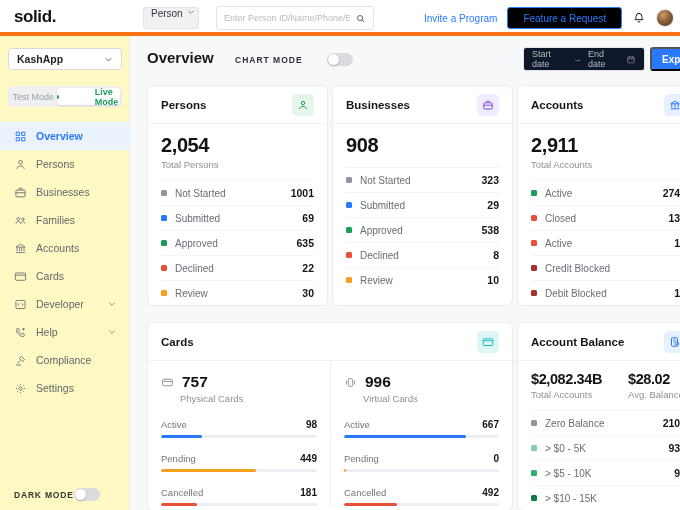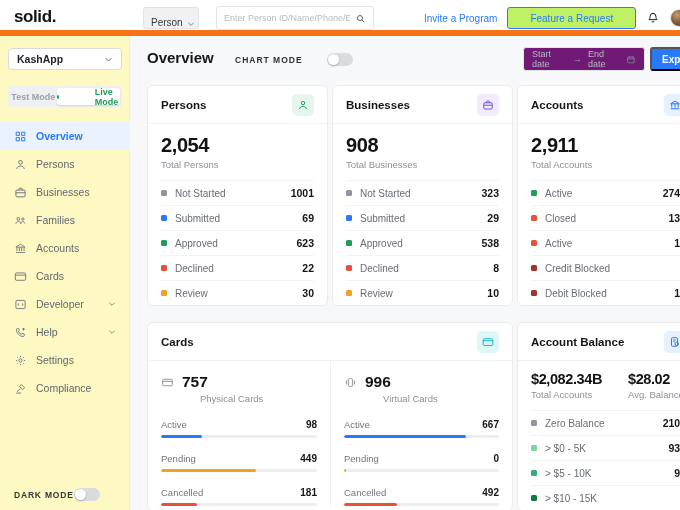--- a/index.html
+++ b/index.html
@@ -1,61 +1,61 @@
 <!DOCTYPE html>
 <html><head>
 <meta charset="utf-8">
 <style>
   * { margin:0; padding:0; box-sizing:border-box; }
   html,body { width:680px; height:510px; overflow:hidden; }
   body { font-family:"Liberation Sans","DejaVu Sans",sans-serif; background:#fff; position:relative; color:#17191c; }
   svg { display:block; }
 
   
-  .topbar { position:absolute; left:0; top:0; width:680px; height:36px; background:#fff; border-bottom:6px solid #f97316; z-index:5; }
+  .topbar { position:absolute; left:0; top:0; width:680px; height:36px; background:#fff; border-bottom:4px solid #f97316; z-index:5; }
   .logo { position:absolute; left:14px; top:7px; font-size:17px; font-weight:bold; letter-spacing:-0.4px; color:#101214; }
-  .entity-select { position:absolute; left:143px; top:7px; height:22px; width:56px; background:#f0f1f3; border:1px solid #e2e3e6; border-radius:3px; display:flex; align-items:flex-end; padding:0 7px; font-size:10px; color:#33373c; gap:4px; cursor:pointer; }
+  .entity-select { position:absolute; left:143px; top:7px; height:22px; width:56px; background:#f0f1f3; border:1px solid #e2e3e6; border-radius:3px; display:flex; align-items:flex-start; padding:0 7px; font-size:10px; color:#33373c; gap:4px; cursor:pointer; }
   .entity-select .chev { margin-left:auto; color:#6b7077; }
   .searchbox { position:absolute; left:216px; top:6px; height:24px; width:158px; background:#fff; border:1px solid #e2e3e6; border-radius:3px; display:flex; align-items:center; padding:0 7px; gap:5px; }
   .searchbox .ph { font-size:9px; color:#b6bbc3; flex:1; white-space:nowrap; overflow:hidden; }
   .searchbox svg { color:#555a61; }
   .top-right { position:absolute; left:424px; top:0; height:36px; display:flex; align-items:center; gap:10px; white-space:nowrap; }
   .invite-link { font-size:10px; color:#2979ff; cursor:pointer; }
-  .feature-btn { height:22px; border:1px solid #2979ff; border-radius:3px; color:#2979ff; font-size:10px; display:flex; align-items:center; padding:0 22px; background:#bef264; cursor:pointer; }
+  .feature-btn { height:22px; border:1px solid #2979ff; border-radius:3px; color:#2979ff; font-size:10px; display:flex; align-items:center; padding:0 15px; background:#000000; cursor:pointer; }
   .bell { color:#17191c; cursor:pointer; }
   .avatar { width:18px; height:18px; border-radius:50%; background:radial-gradient(circle at 38% 32%, #caa06c 0%, #8a5f3a 45%, #4e3825 100%); border:1px solid #e2e3e6; cursor:pointer; }
   .user-name { font-size:10px; color:#2b2f34; }
 
   
   .sidebar { position:absolute; left:0; top:36px; width:130px; height:474px; background:#fef9c3; border-right:1px solid #ececee; z-index:4; }
   .program-select { position:absolute; left:8px; top:12px; width:114px; height:22px; border:1px solid #d8dadd; border-radius:4px; background:#fff; display:flex; align-items:center; padding:0 8px; font-size:10.5px; font-weight:bold; color:#202428; cursor:pointer; }
   .program-select .chev { margin-left:auto; color:#454a50; }
   .mode-switch { position:absolute; left:8px; top:50px; width:114px; height:21px; background:#eef0f2; border-radius:4px; padding:2px; display:flex; }
-  .mode-cell { flex:1; display:flex; align-items:center; justify-content:center; font-size:9px; border-radius:3px; gap:4px; cursor:pointer;font-weight:bold; }
+  .mode-cell { flex:1; display:flex; align-items:center; justify-content:center; font-size:9px; border-radius:3px; gap:4px; cursor:pointer; }
   .mode-test { color:#9aa0a8; }
   .mode-live { background:#fff; color:#1d9d55; font-weight:bold; box-shadow:0 1px 2px rgba(0,0,0,0.12);gap:36px; }
   .mode-dot { width:4px; height:4px; border-radius:50%; background:#21a453; }
   .nav { position:absolute; left:0; top:86px; width:130px; }
   .nav-item { height:28px; display:flex; align-items:center; padding:0 14px; gap:9px; font-size:10.5px; color:#61676f; cursor:pointer; }
   .nav-item svg { color:#6e747c; flex:none; }
   .nav-item.active { background:#e9f2fd; color:#2979ff; font-weight:bold; }
   .nav-item.active svg { color:#2979ff; }
   .nav-item .chev { margin-left:auto; color:#9aa0a8; }
   .darkmode { position:absolute; left:14px; top:452px; display:flex; align-items:center; gap:0; }
   .darkmode-label { font-size:8.5px; font-weight:bold; letter-spacing:0.8px; color:#33373c; }
   .toggle { width:26px; height:13px; background:#d9dbdf; border-radius:7px; position:relative; cursor:pointer; flex:none; }
   .toggle .knob { position:absolute; left:1px; top:1px; width:11px; height:11px; border-radius:50%; background:#fff; box-shadow:0 1px 2px rgba(0,0,0,0.25); }
 
   
   .main { position:absolute; left:130px; top:36px; width:575px; height:474px; background:#f7f8f9; }
   .main-header { position:relative; height:49px; }
   .page-title { position:absolute; left:17px; top:13px; font-size:15px; font-weight:bold; color:#14171a; }
   .chartmode { position:absolute; left:105px; top:17px; display:flex; align-items:center; gap:24px; }
   .chartmode-label { font-size:8.5px; font-weight:bold; letter-spacing:1px; color:#2c3036; }
-  .daterange { position:absolute; left:393px; top:11px; height:24px; width:122px; background:#701a75; border:1px solid #e2e4e7; border-radius:3px; display:flex; align-items:center; padding:0 8px; gap:6px; font-size:9px; color:#b4bac2; cursor:pointer; }
+  .daterange { position:absolute; left:393px; top:11px; height:24px; width:122px; background:#0f172a; border:1px solid #e2e4e7; border-radius:3px; display:flex; align-items:center; padding:0 8px; gap:6px; font-size:9px; color:#b4bac2; cursor:pointer; }
   .daterange .arrow { color:#9aa0a8; }
   .daterange svg { margin-left:auto; color:#8d939b; }
   .export-btn { position:absolute; left:520px; top:11px; height:24px; background:#2979ff; border-radius:3px; color:#fff; font-size:10px; font-weight:bold; display:flex; align-items:center; padding:0 10px; gap:6px; cursor:pointer; }
 
   .grid { position:absolute; left:17px; top:49px; display:grid; grid-template-columns:181px 181px 183px; grid-template-rows:221px auto; gap:16px 4px; }
   .card { background:#fff; border:1px solid #ececef; border-radius:6px; overflow:hidden; }
   .card-head { height:38px; display:flex; align-items:center; padding:0 13px; border-bottom:1px solid #f0f1f3; }
   .card-title { font-size:11.5px; font-weight:bold; color:#14171a; }
   .badge { margin-left:auto; width:22px; height:22px; border-radius:5px; display:flex; align-items:center; justify-content:center; }
   .badge.green { background:#e7f6ec; color:#21a453; }
@@ -71,21 +71,21 @@
   .stat-label { font-size:10px; color:#676d75; margin-left:8px; white-space:nowrap; }
   .stat-value { margin-left:auto; font-size:10.5px; font-weight:bold; color:#14161a; white-space:nowrap; }
 
   .span2 { grid-column:1 / span 2; }
   .cards-body { display:flex; }
   .cards-col { width:50%; padding:12px 13px 0 13px; }
   .cards-col + .cards-col { border-left:1px solid #eef0f2; }
   .mini-head { display:flex; align-items:center; gap:8px; }
   .mini-head svg { color:#8d939b; }
   .mini-num { font-size:15.5px; font-weight:bold; color:#101214; }
-  .mini-sub { font-size:9.5px; color:#8b9199; margin:2px 0 0 39px; }
+  .mini-sub { font-size:9.5px; color:#8b9199; margin:2px 0 0 19px; }
   .bar-row { margin-top:15px; }
   .bar-line { display:flex; align-items:center; }
   .bar-label { font-size:9.5px; color:#70767e; }
   .bar-value { margin-left:auto; font-size:10px; font-weight:bold; color:#14161a; }
   .bar-track { margin-top:5px; height:3px; border-radius:2px; background:#edeef1; overflow:hidden; }
   .bar-fill { display:block; height:3px; border-radius:2px; }
 
   .totals { display:flex; gap:26px; }
   .totals .big-num { font-size:14.5px; }
 </style>
@@ -206,30 +206,30 @@
         </svg>
       <span>Help</span>
       <span class="chev">
           <svg width="8" height="8" viewBox="0 0 24 24">
             <path d="M5 9l7 7 7-7" stroke="currentColor" stroke-width="2.4" fill="none" stroke-linecap="round" stroke-linejoin="round"></path>
           </svg>
         </span>
     </div>
     <div class="nav-item">
       <svg width="13" height="13" viewBox="0 0 24 24" fill="none" stroke="currentColor" stroke-width="1.7">
+          <path d="M13.5 4.5l-3.5 3.5 6 6 3.5-3.5zM11.8 11.8L5.5 18M4 20.5h9"></path>
+        </svg>
+      <span>Compliance</span>
+    </div>
+    <div class="nav-item">
+      <svg width="13" height="13" viewBox="0 0 24 24" fill="none" stroke="currentColor" stroke-width="1.7">
           <circle cx="12" cy="12" r="3"></circle>
           <path d="M12 3.5v2.3M12 18.2v2.3M3.5 12h2.3M18.2 12h2.3M6 6l1.6 1.6M16.4 16.4L18 18M18 6l-1.6 1.6M7.6 16.4L6 18"></path>
         </svg>
       <span>Settings</span>
-    </div>
-    <div class="nav-item">
-      <svg width="13" height="13" viewBox="0 0 24 24" fill="none" stroke="currentColor" stroke-width="1.7">
-          <path d="M13.5 4.5l-3.5 3.5 6 6 3.5-3.5zM11.8 11.8L5.5 18M4 20.5h9"></path>
-        </svg>
-      <span>Compliance</span>
     </div>
   </div>
 
   <div class="darkmode">
     <span class="darkmode-label">DARK MODE</span>
     <div class="toggle">
         <div class="knob"></div>
       </div>
   </div>
 </div>
@@ -280,21 +280,21 @@
               <span class="stat-value">1001</span>
             </div>
           <div class="stat-row">
               <span class="swatch" style="background:#2979ff"></span>
               <span class="stat-label">Submitted</span>
               <span class="stat-value">69</span>
             </div>
           <div class="stat-row">
               <span class="swatch" style="background:#1d9d55"></span>
               <span class="stat-label">Approved</span>
-              <span class="stat-value">623</span>
+              <span class="stat-value">635</span>
             </div>
           <div class="stat-row">
               <span class="swatch" style="background:#e8503a"></span>
               <span class="stat-label">Declined</span>
               <span class="stat-value">22</span>
             </div>
           <div class="stat-row">
               <span class="swatch" style="background:#f59f1e"></span>
               <span class="stat-label">Review</span>
               <span class="stat-value">30</span>
@@ -308,21 +308,20 @@
         <span class="card-title">Businesses</span>
         <span class="badge purple">
           <svg width="12" height="12" viewBox="0 0 24 24" fill="none" stroke="currentColor" stroke-width="2">
               <rect x="3.5" y="7.5" width="17" height="12.5" rx="2"></rect>
               <path d="M9 7.5V6a2 2 0 0 1 2-2h2a2 2 0 0 1 2 2v1.5M3.5 12.5h17"></path>
             </svg>
         </span>
       </div>
       <div class="card-body">
         <div class="big-num">908</div>
-        <div class="big-sub">Total Businesses</div>
         <div class="stat-list">
           <div class="stat-row">
               <span class="swatch" style="background:#8f959e"></span>
               <span class="stat-label">Not Started</span>
               <span class="stat-value">323</span>
             </div>
           <div class="stat-row">
               <span class="swatch" style="background:#2979ff"></span>
               <span class="stat-label">Submitted</span>
               <span class="stat-value">29</span>

